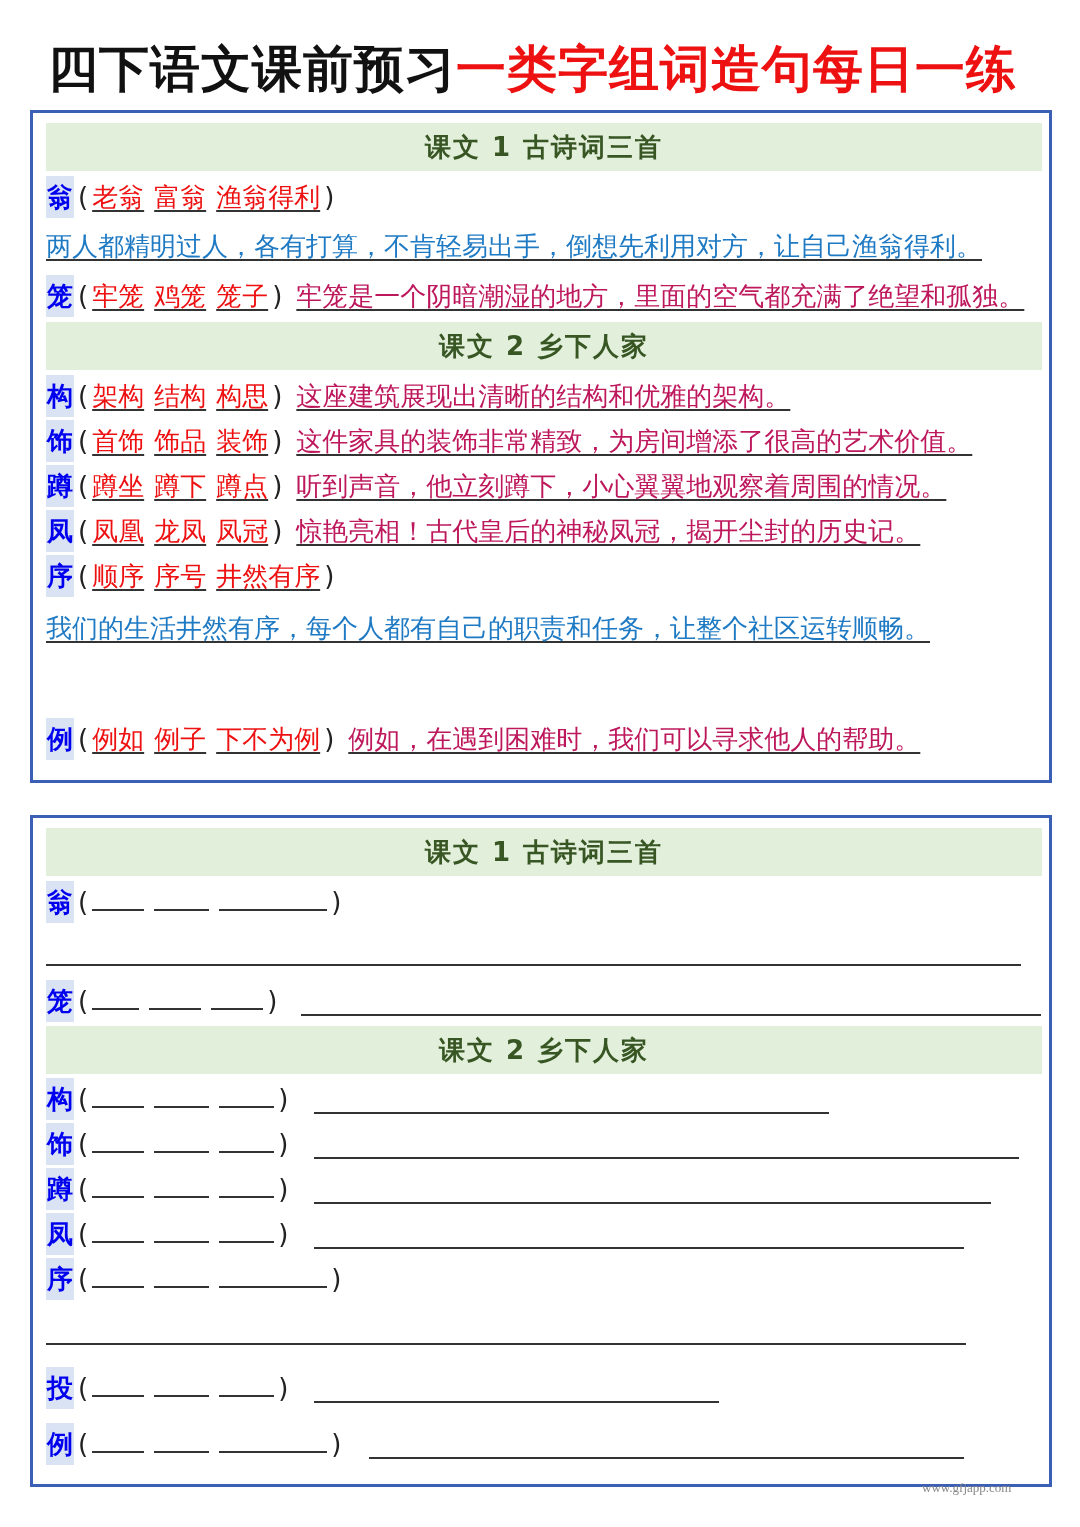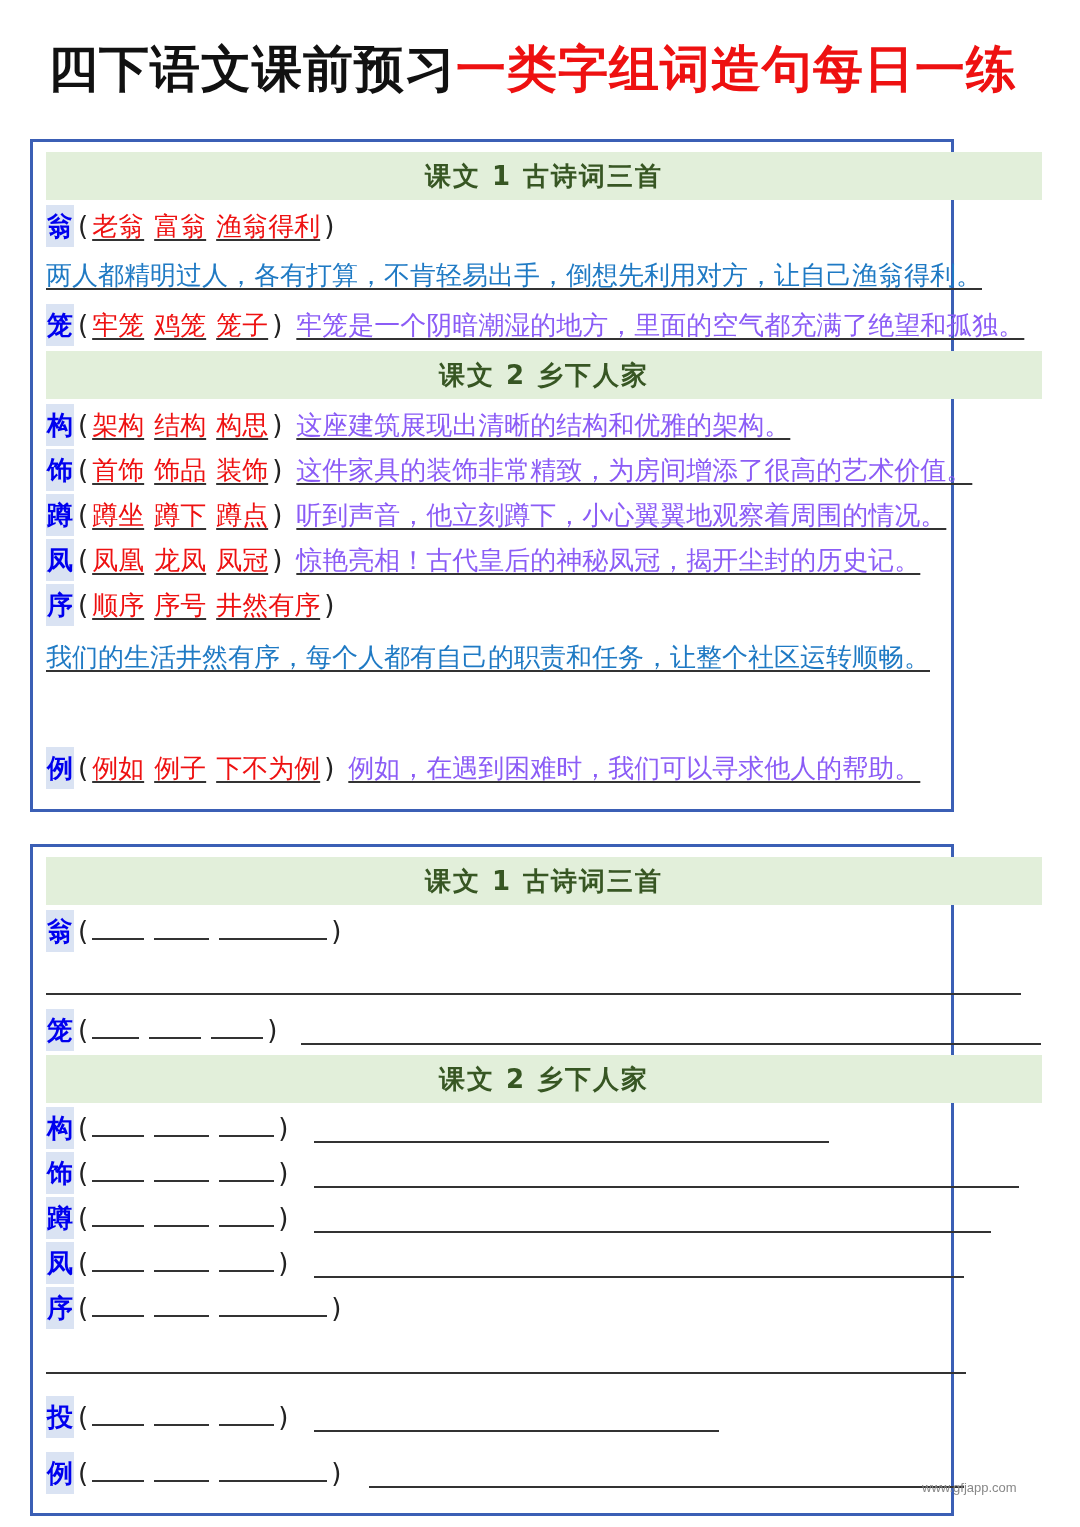--- a/index.html
+++ b/index.html
@@ -8,44 +8,44 @@
     font-family: "DejaVu Sans", sans-serif;
   }
   .title {
     position: absolute; left: 48px; top: 34px; height: 70px;
     font-family: Liberation Serif, serif; font-weight: bold; font-size: 50px; line-height: 70px;
     white-space: nowrap; letter-spacing: 1px;
   }
   .title .black { color: #111111; }
   .title .red { color: #ee1111; }
   .panel {
-    position: absolute; left: 30px; width: 924px;
-    border: 3px solid #3b5fb5; box-sizing: border-box; background: #fff; margin-top: 29px;
+    position: absolute; left: 30px; width: 1022px;
+    border: 3px solid #3b5fb5; box-sizing: border-box; background: #fff;
   }
   #panel1 { top: 110px; height: 673px; }
   #panel2 { top: 815px; height: 672px; }
   .lesson-header {
     position: absolute; left: 13px; width: 996px; height: 48px;
     background: #e2efda; color: #375623; font-weight: bold; font-size: 26px;
     line-height: 48px; text-align: center; letter-spacing: 2px;
   }
   .row { position: absolute; left: 13px; height: 42px; white-space: nowrap; font-size: 26px; line-height: 42px; }
   .char {
     display: inline-block; width: 28px; height: 42px; background: #dae3f3;
     color: #0000ee; font-weight: bold; text-align: center; font-size: 26px; vertical-align: top;
   }
   .paren { color: #222; font-size: 26px; margin: 0 4px; }
   .word { color: #ee1111; text-decoration: underline; text-decoration-color: #333; text-underline-offset: 4px; margin-right: 10px; }
   .word.last { margin-right: 0; }
-  .sent { color: #8b5cf6; text-decoration: underline; text-decoration-color: #333; text-underline-offset: 4px; margin-left: 10px; text-align: center; }
+  .sent { color: #be185d; text-decoration: underline; text-decoration-color: #333; text-underline-offset: 4px; margin-left: 10px; text-align: center; }
   .sline { position: absolute; left: 13px; white-space: nowrap; font-size: 26px; line-height: 42px; color: #1f7ac4; text-decoration: underline; text-decoration-color: #333; text-underline-offset: 4px; }
   .blank { display: inline-block; border-bottom: 2px solid #333; height: 28px; vertical-align: top; margin-right: 10px; }
   .blank.last { margin-right: 0; }
   .line { position: absolute; border-bottom: 2px solid #333; height: 0; }
-  .watermark { position: absolute; left: 922px; top: 1480px; font-family: Liberation Sans, sans-serif; font-size: 13px; color: #888; }
+  .watermark { position: absolute; left: 922px; top: 1480px; font-family: Liberation Serif, serif; font-size: 13px; color: #888; }
 </style>
 </head>
 <body>
 
 <div class="title">
   <span class="black">四下语文课前预习</span><span class="red">一类字组词造句每日一练</span>
 </div>
 
 <div class="panel" id="panel1">
   <div class="lesson-header" style="top:10px">课文 1 古诗词三首</div>

